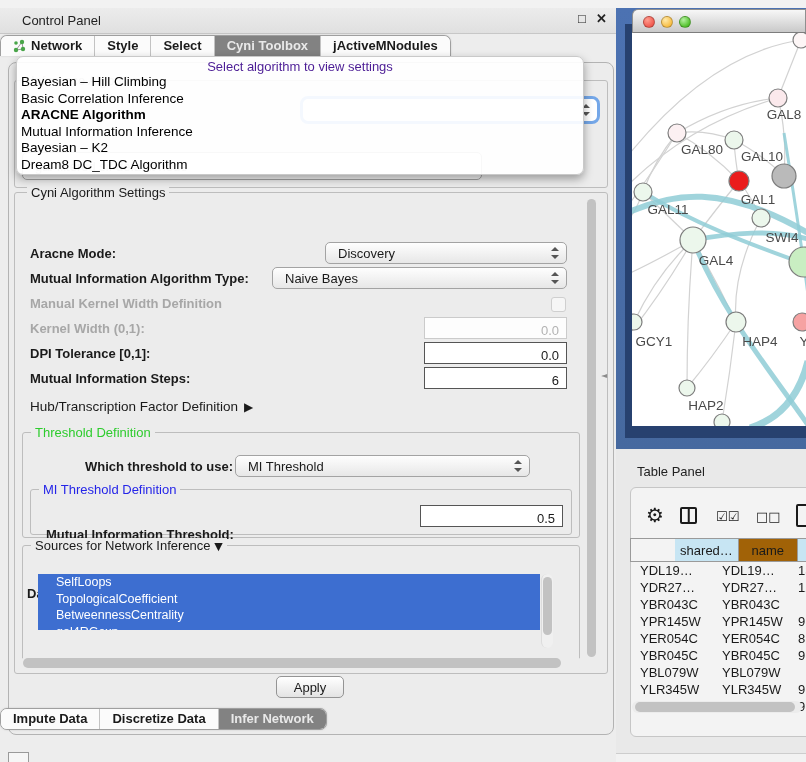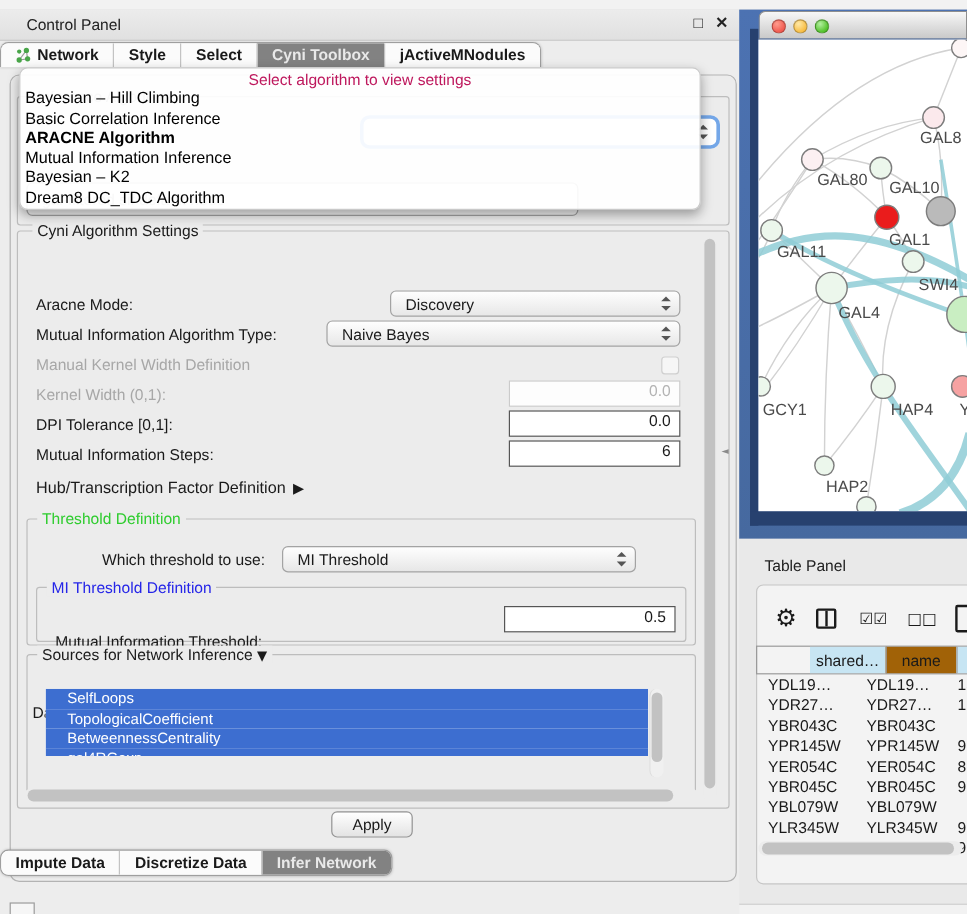--- a/index.html
+++ b/index.html
@@ -25,54 +25,54 @@
   .tabbar.bottom{border-radius:7px;border:1px solid #9f9f9f;}
 
   .outer-panel{left:8px;top:62px;width:604px;height:671px;background:#ececec;
                border:1px solid #b3b3b3;border-radius:8px;}
 
   
   .group{position:absolute;border:1px solid #bdbdbd;border-radius:3px;}
   .gtitle{position:absolute;background:#ececec;padding:0 4px;font-size:13px;white-space:nowrap;}
   .blue{color:#2525e8;} .green{color:#2ecc2e;}
 
-  .lbl{position:absolute;font-weight:400;font-size:13px;white-space:nowrap;}
+  .lbl{position:absolute;font-weight:700;font-size:13px;white-space:nowrap;}
   .lbl.dis{color:#a7a7a7;}
 
   .combo{position:absolute;height:22px;border:1px solid #a3a3a3;border-radius:5px;
          background:linear-gradient(#fefefe,#e7e7e7);display:flex;align-items:center;
          padding:0 24px 0 12px;font-size:13px;box-sizing:border-box;}
   .spin{position:absolute;right:8px;top:50%;transform:translateY(-50%);width:7px;height:12px;}
   .spin:before,.spin:after{content:"";position:absolute;left:0;border-left:4px solid transparent;border-right:4px solid transparent;}
   .spin:before{top:0;border-bottom:4px solid #555;}
   .spin:after{bottom:0;border-top:4px solid #555;}
 
   .field{position:absolute;height:22px;border:1px solid #555;background:#fff;box-sizing:border-box;
-         display:flex;align-items:flex-start;justify-content:flex-end;padding:0 7px;font-size:13px;}
+         display:flex;align-items:flex-end;justify-content:flex-end;padding:0 7px;font-size:13px;}
   .field.dis{border:1px solid #cbcbcb;background:#fdfdfd;color:#b3b3b3;}
 
   .checkbox{position:absolute;width:13px;height:13px;border:1px solid #cfcfcf;border-radius:3px;background:#f6f6f6;}
 
   .tri-r{display:inline-block;margin-left:6px;font-size:12px;}
   .listbox{position:absolute;background:#fff;overflow:hidden;}
   .listitem{height:16.5px;background:#3d6ed0;color:#fff;font-size:12.5px;line-height:16.5px;padding-left:18px;}
 
   .vscroll{position:absolute;width:11px;background:#f0f0f0;border-left:1px solid #dcdcdc;border-radius:6px;}
   .vthumb{position:absolute;left:1px;width:9px;background:#c2c2c2;border-radius:5px;}
   .hscroll{position:absolute;height:12px;background:#f0f0f0;border-radius:6px;}
   .hthumb{position:absolute;top:1px;height:10px;background:#c2c2c2;border-radius:5px;}
 
   .btn{position:absolute;height:22px;border:1px solid #949494;border-radius:5px;
        background:linear-gradient(#ffffff,#e3e3e3);display:flex;align-items:center;justify-content:center;
        font-size:13px;box-sizing:border-box;}
 
   
   .overlay{left:16px;top:56px;width:566px;height:117px;background:rgba(255,255,255,.92);
            border:1px solid #c9c9c9;border-radius:7px;box-shadow:0 4px 10px rgba(0,0,0,.35);z-index:40;}
-  .ov-placeholder{text-align:center;color:#be185d;font-size:13px;padding-top:2px;height:15px;}
+  .ov-placeholder{text-align:center;color:#4c1d95;font-size:13px;padding-top:2px;height:15px;}
   .ov-item{font-size:13.5px;height:16.6px;line-height:16.6px;padding-left:4px;color:#000;white-space:nowrap;}
   .ov-item.bold{font-weight:700;}
 
   .ghost{color:#9b9b9b;}
 
   
   .desktop{left:616px;top:8px;width:190px;height:441px;background:linear-gradient(180deg,#4c72b2,#46699f);}
   .navy-l{left:625px;top:24px;width:7px;height:414px;background:#27416f;}
   .navy-b{left:625px;top:426px;width:181px;height:12px;background:#27416f;}
   .nw-titlebar{left:632px;top:9px;width:174px;height:24px;border:1px solid #8f8f8f;border-bottom-color:#7d7d7d;

